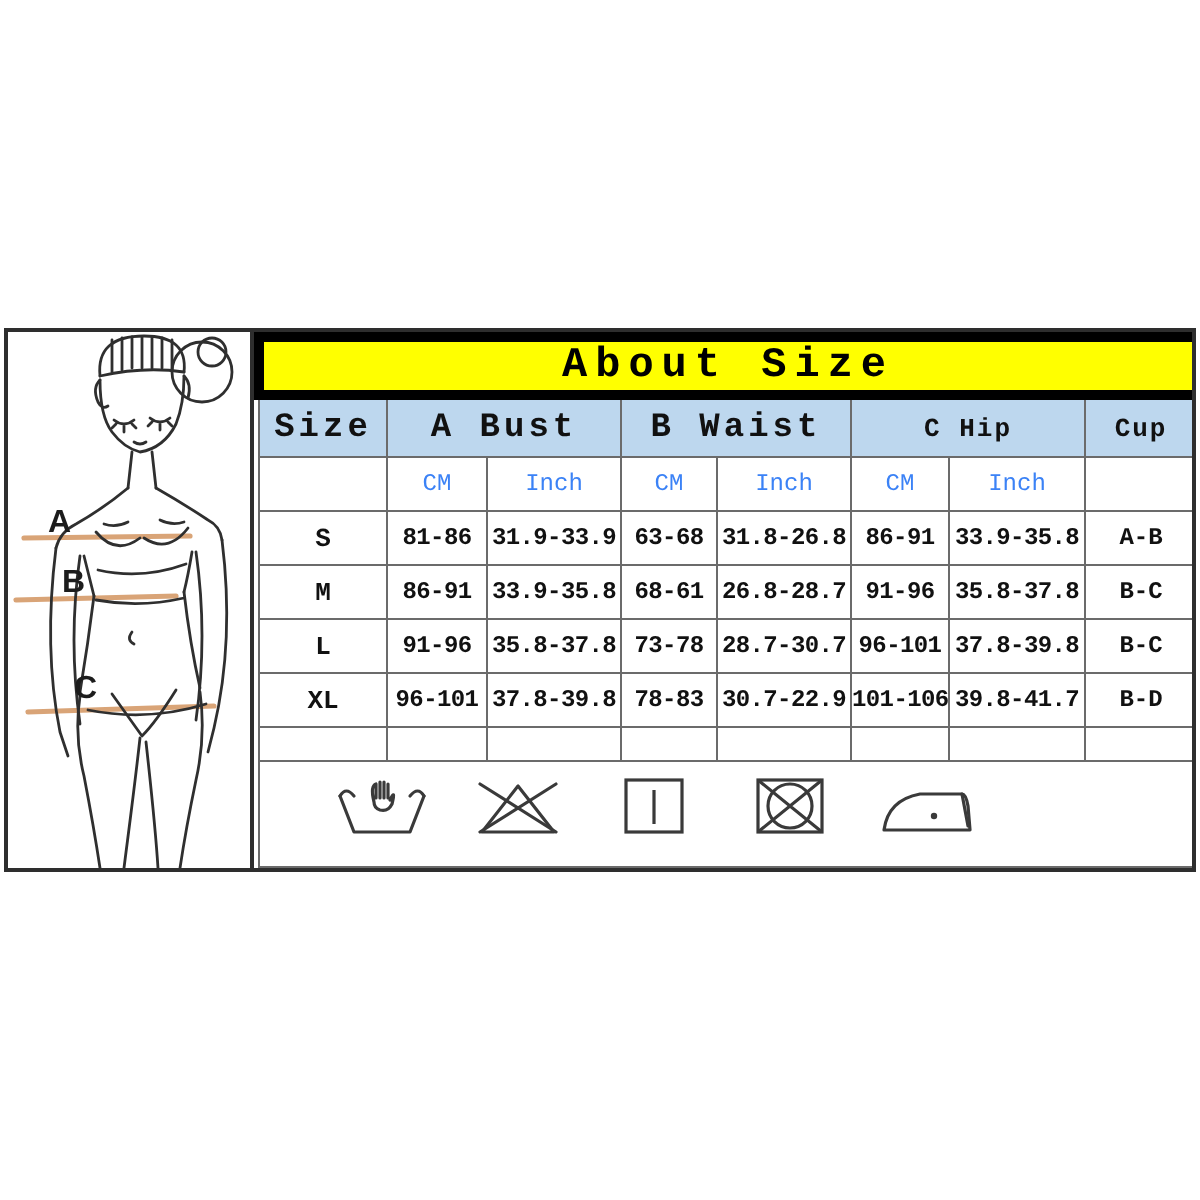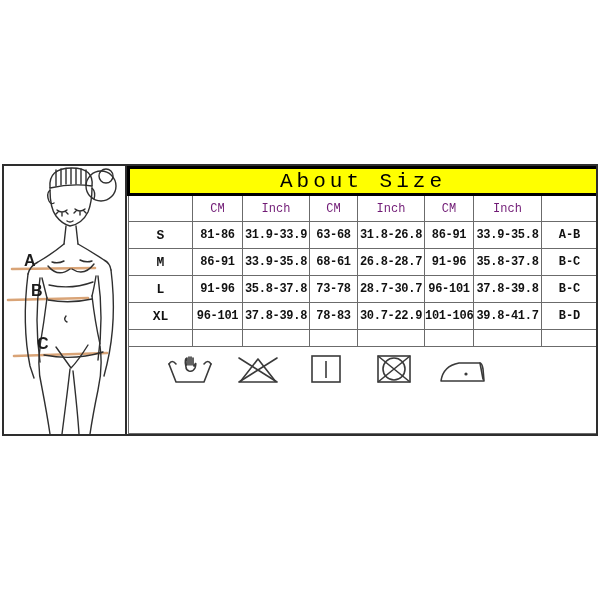--- a/index.html
+++ b/index.html
@@ -18,29 +18,29 @@
   }
   .table-area{flex:1;overflow:hidden;}
   table.size-table{
     border-collapse:collapse;table-layout:fixed;width:469px;height:268px;
   }
   .size-table td{
     border:1px solid #6b6b6b;text-align:center;vertical-align:middle;
     padding:0;overflow:hidden;white-space:nowrap;color:#111;
   }
   tr.title-row td{
-    background:#FFFF00;border:3px solid #000000;
-    font-size:21px;font-weight:normal;letter-spacing:4px;color:#000;height:24px;
+    background:#FFFF00;border:5px solid #000000;
+    font-size:21px;font-weight:bold;letter-spacing:4px;color:#000;height:24px;
   }
   tr.head-row{height:31px;}
   tr.head-row td{background:#BDD7EE;font-weight:bold;}
   .col-head-lg{font-size:17px;letter-spacing:2px;}
   .col-head-sm{font-size:13px;letter-spacing:1px;}
   tr.unit-row{height:27px;}
-  tr.unit-row td{font-size:12px;color:#701a75;}
+  tr.unit-row td{font-size:12px;color:#3b82f6;}
   tr.data-row{height:27px;}
   .size-val{font-size:13px;font-weight:bold;color:#2B2BB8;}
   .cm-val{font-size:12px;font-weight:bold;color:#2B2BB8;letter-spacing:-0.3px;}
   .inch-val{font-size:12px;font-weight:bold;color:#E93BC1;letter-spacing:-0.3px;}
   .cup-val{font-size:12px;font-weight:bold;color:#2B2BB8;margin-left:44px;}
   tr.empty-row{height:17px;}
   td.footer-cell{vertical-align:top;}
   .note-line{
     font-size:10.5px;color:#1a1a1a;text-align:center;
     padding-top:5px;letter-spacing:0;
@@ -122,20 +122,27 @@
         <col style="width:48px">
           <col style="width:67px">
           <col style="width:49px">
         <col style="width:68px">
           <col style="width:56px">
       </colgroup>
       <tbody>
           <tr class="title-row">
         <td colspan="8">About Size</td>
       </tr>
+      <tr class="head-row">
+        <td class="col-head-lg">Size</td>
+        <td class="col-head-lg" colspan="2">A Bust</td>
+        <td class="col-head-lg" colspan="2">B Waist</td>
+        <td class="col-head-sm" colspan="2">C Hip</td>
+        <td class="col-head-sm">Cup</td>
+      </tr>
       <tr class="unit-row">
         <td></td>
         <td>CM</td>
         <td>Inch</td>
         <td>CM</td>
         <td>Inch</td>
         <td>CM</td>
         <td>Inch</td>
         <td></td>
       </tr>

